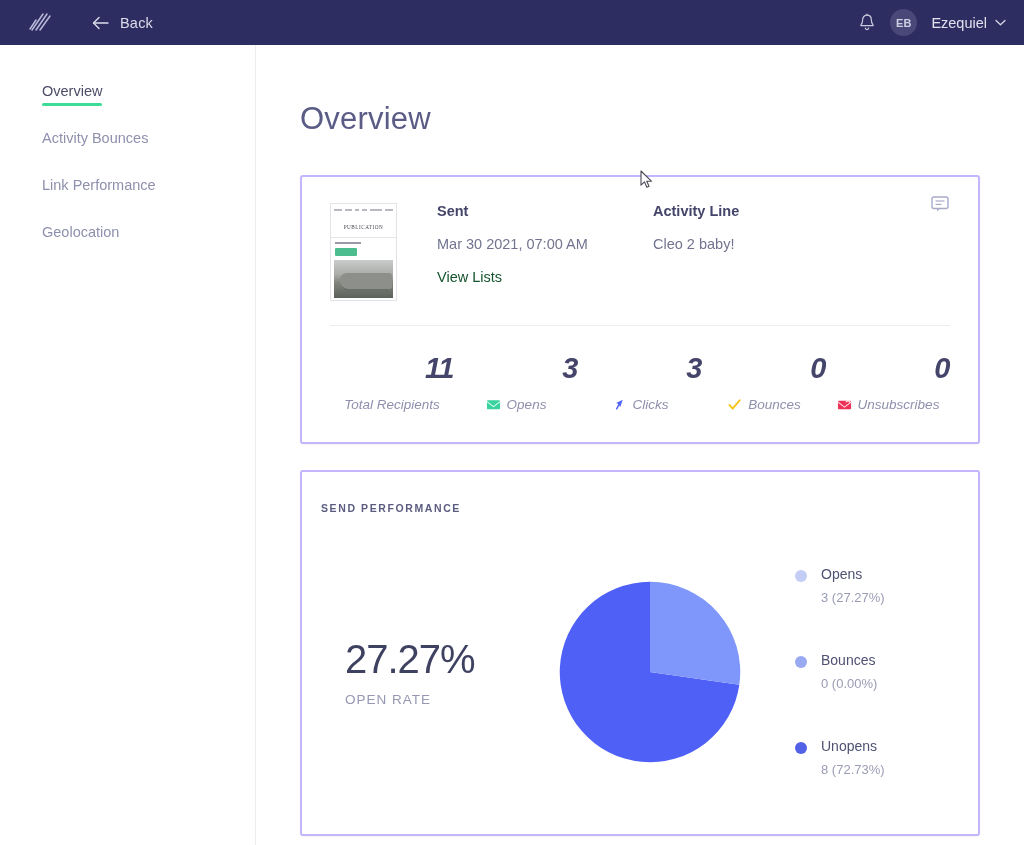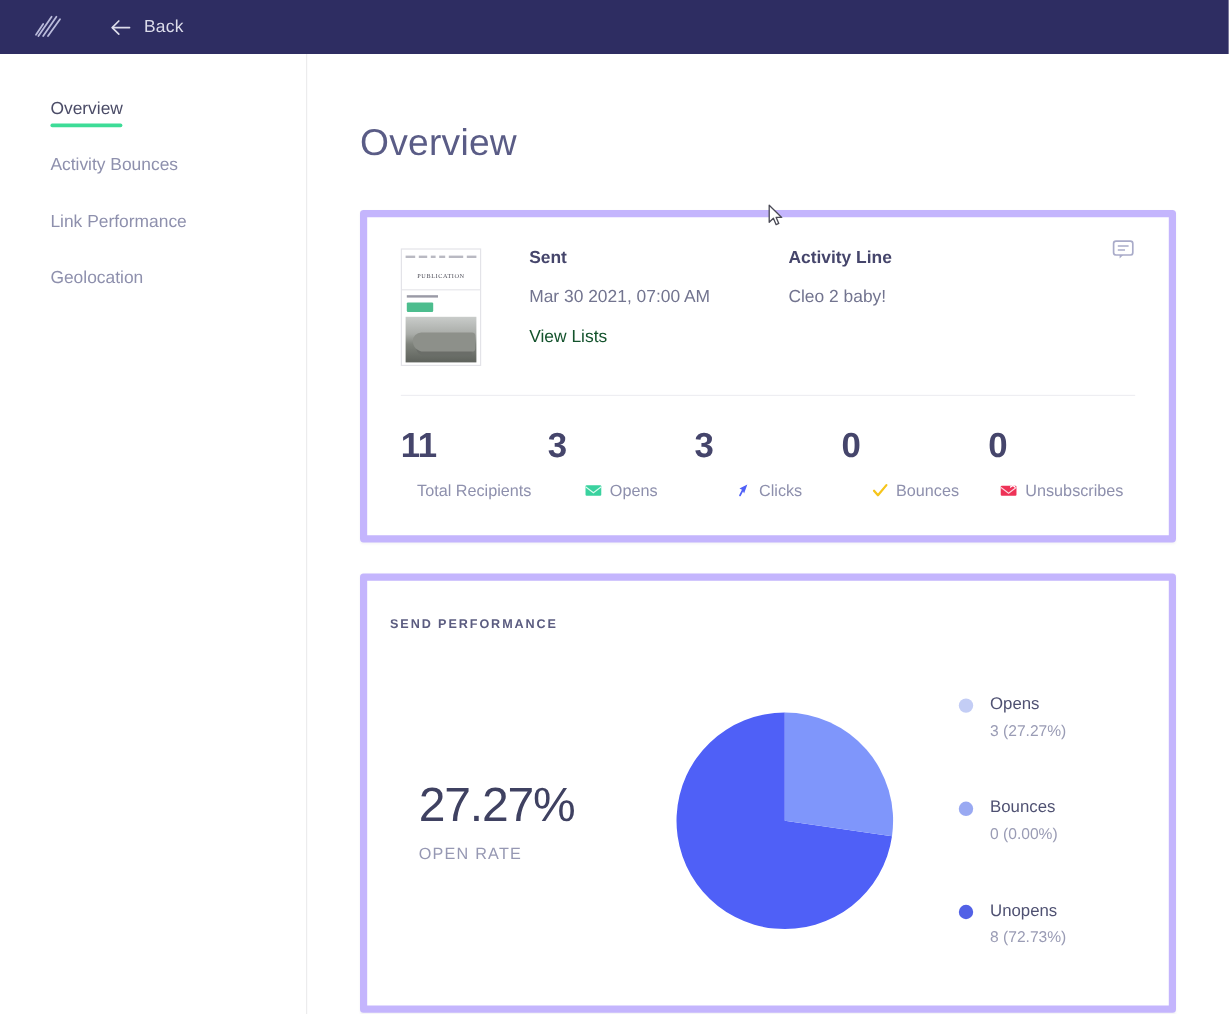--- a/index.html
+++ b/index.html
@@ -77,21 +77,21 @@
     font-size: 31px;
     color: #5a5c86;
     font-weight: normal;
     margin: 0 0 38px 0;
     letter-spacing: .2px;
   }
 
   
   .card {
     background: #fff;
-    border: 6px solid #c4b5fd;
+    border: 2px solid #c4b5fd;
     border-radius: 3px;
     box-shadow: 0 1px 2px rgba(40,40,80,.05);
     margin-bottom: 26px;
   }
 
   .summary-top {
     display: flex;
     padding: 26px 28px 24px 28px;
     position: relative;
   }
@@ -141,21 +141,21 @@
     position: absolute; right: 28px; top: 18px;
     width: 20px; height: 18px; cursor: pointer;
   }
 
   .divider { height: 1px; background: #eeeef2; margin: 0 28px; }
 
   .stats {
     display: flex;
     padding: 26px 28px 30px 28px;
   }
-  .stat { flex: 1 1 0; text-align: left; }
+  .stat { flex: 1 1 0; text-align: right; font-style: italic; }
   .stat-num {
     font-size: 29px; color: #45456b; font-weight: bold;
     margin-bottom: 12px; letter-spacing: -.5px;
   }
   .stat-label {
     font-size: 13.5px; color: #8e90ad;
     display: flex; align-items: center; justify-content: center; gap: 6px;
   }
   .stat-ico { width: 15px; height: 15px; display: block; }
 
@@ -202,20 +202,34 @@
   </svg>
 
   <div class="back-btn">
     <svg class="back-arrow" viewBox="0 0 17 14">
       <path d="M7 1.5 L1.5 7 L7 12.5" fill="none" stroke="#dcdcea" stroke-width="1.4" stroke-linecap="round" stroke-linejoin="round"></path>
       <line x1="1.8" y1="7" x2="16" y2="7" stroke="#dcdcea" stroke-width="1.4" stroke-linecap="round"></line>
     </svg>
     <span class="back-label">Back</span>
   </div>
 
+  <div class="topbar-right">
+    <svg class="bell" viewBox="0 0 18 20">
+      <path d="M9 2.2c-2.6 0-4.3 1.9-4.3 4.4 0 3.6-1.2 4.7-1.8 5.4-.2.3 0 .7.4.7h11.4c.4 0 .6-.4.4-.7-.6-.7-1.8-1.8-1.8-5.4 0-2.5-1.7-4.4-4.3-4.4z" fill="none" stroke="#c9cadd" stroke-width="1.2"></path>
+      <path d="M7.3 15.1c.3.9 1 1.5 1.7 1.5s1.4-.6 1.7-1.5" fill="none" stroke="#c9cadd" stroke-width="1.2" stroke-linecap="round"></path>
+      <line x1="9" y1="1" x2="9" y2="2.3" stroke="#c9cadd" stroke-width="1.2" stroke-linecap="round"></line>
+    </svg>
+    <div class="avatar">EB</div>
+    <div class="user-menu">
+      <span class="user-name">Ezequiel</span>
+      <svg class="chev" viewBox="0 0 11 7">
+        <path d="M1 1.5 L5.5 5.8 L10 1.5" fill="none" stroke="#d4d5e5" stroke-width="1.3" stroke-linecap="round" stroke-linejoin="round"></path>
+      </svg>
+    </div>
+  </div>
 </div>
 
 <div class="shell">
 
   <div class="sidebar">
     <div class="nav-wrap">
       <div class="nav-item active">
         <span>Overview</span>
       </div>
       <div class="nav-item">

